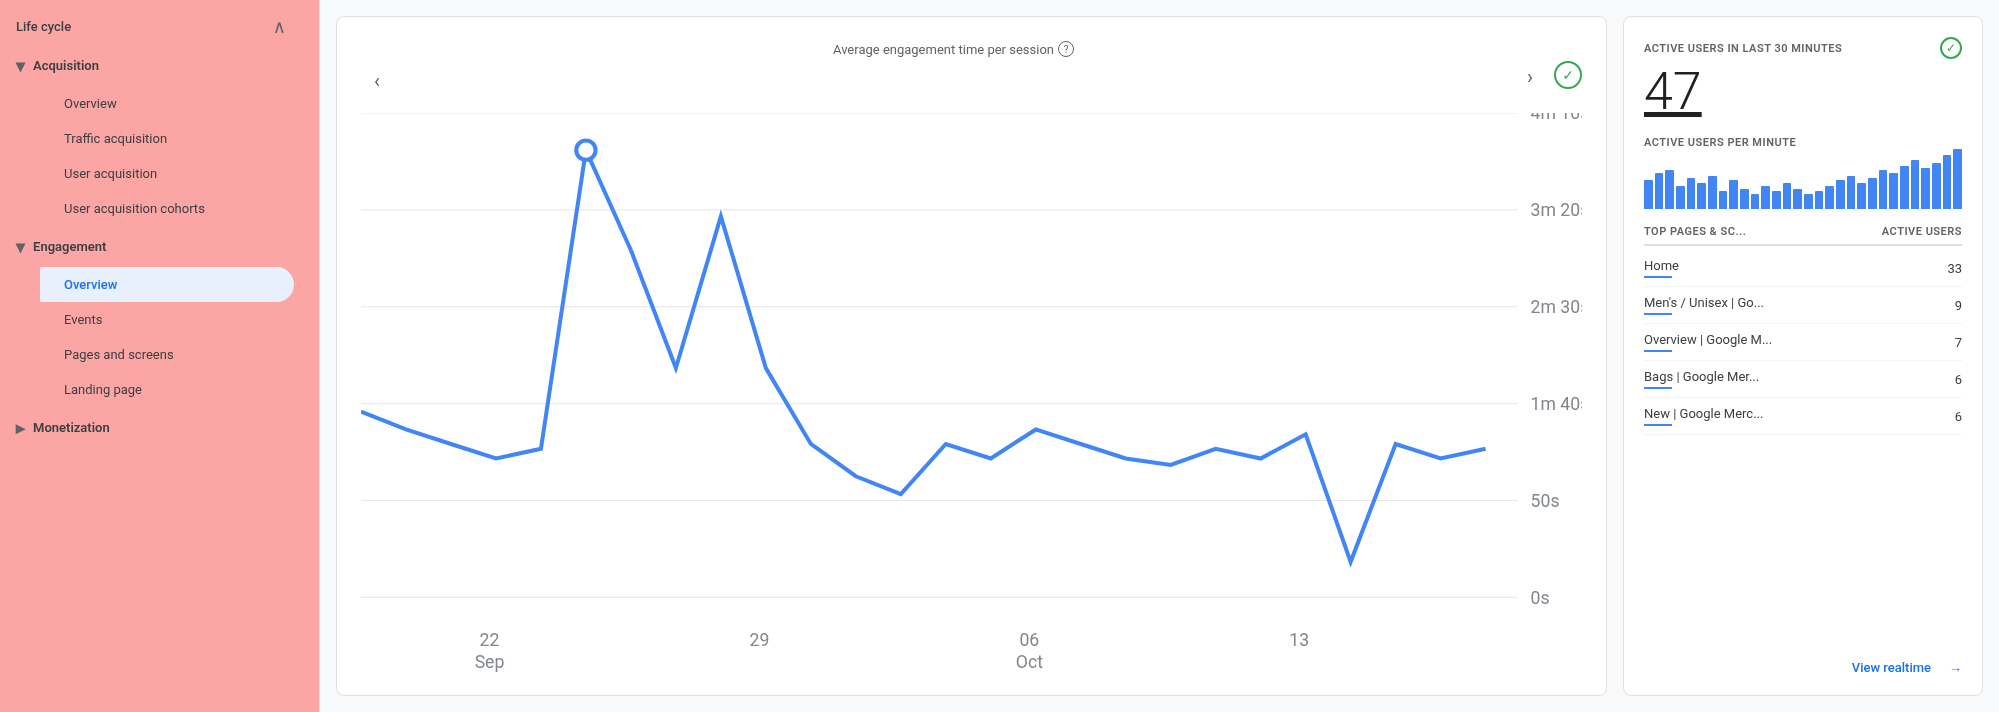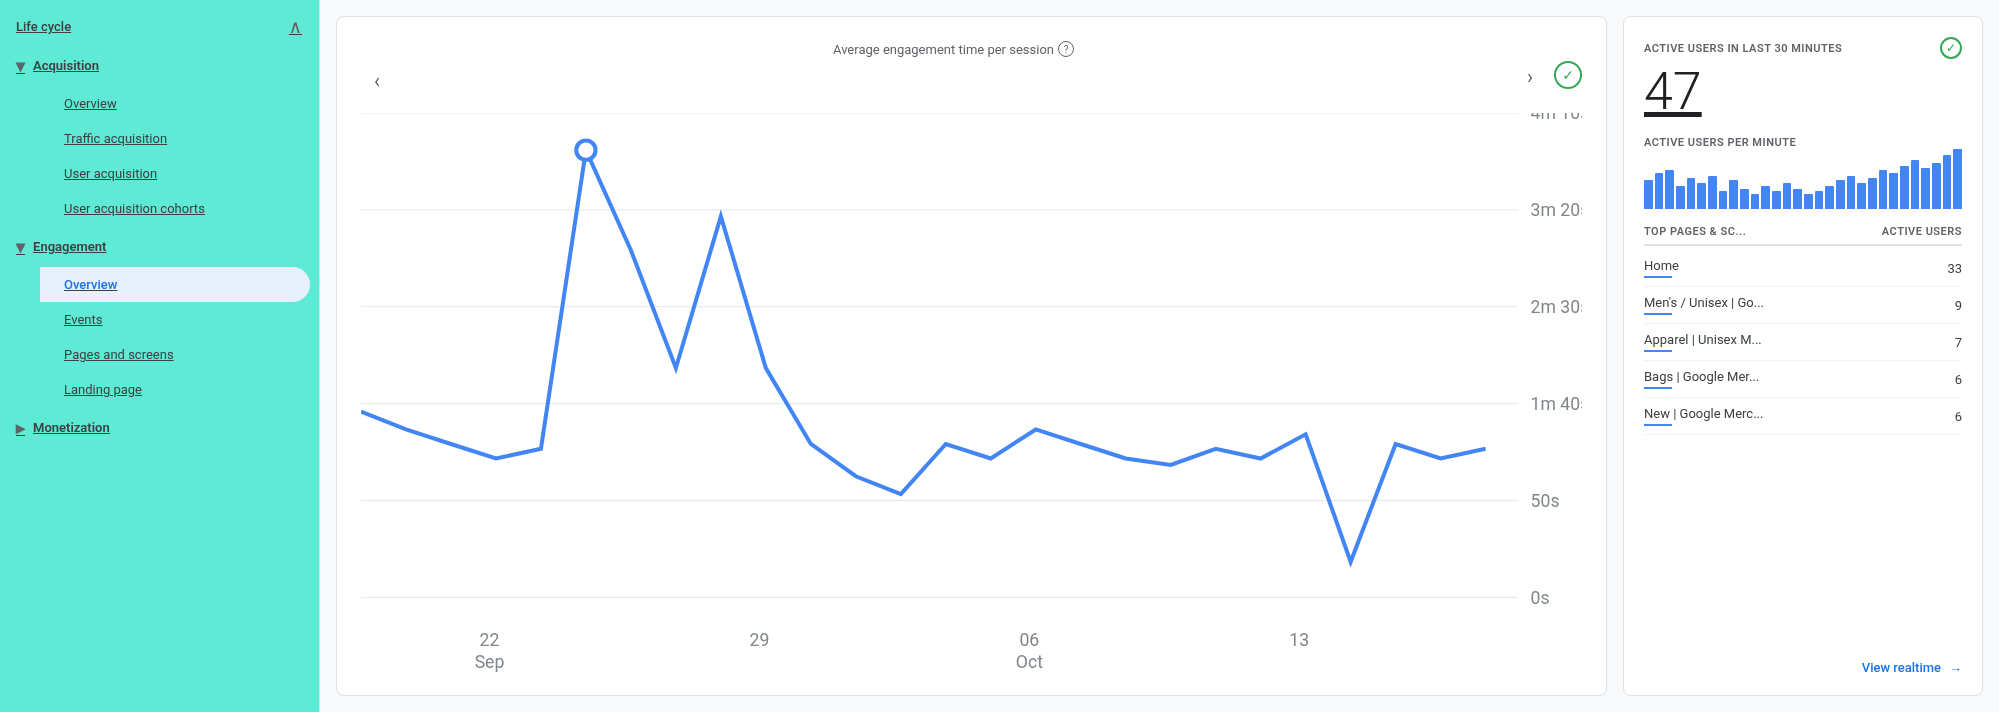--- a/index.html
+++ b/index.html
@@ -10,26 +10,25 @@
       font-size: 14px;
       display: flex;
       height: 712px;
       overflow: hidden;
     }
 
     
     .sidebar {
       width: 320px;
       min-width: 320px;
-      background: #5eead4;
+      background: #fca5a5;
       height: 100%;
       overflow-y: auto;
-      padding: 0 1px 16px 0;
+      padding: 0 17px 16px 0;
       border-right: 1px solid #e0e0e0;
-      text-decoration: underline;
     }
     .sidebar-section-header {
       display: flex;
       align-items: center;
       justify-content: space-between;
       padding: 16px 16px 8px 16px;
       font-size: 13px;
       font-weight: 500;
       color: #3c4043;
       cursor: pointer;
@@ -267,21 +266,21 @@
     }
     .table-row-value {
       color: #3c4043;
       font-size: 13px;
     }
 
     .view-realtime-link {
       display: flex;
       align-items: center;
       justify-content: flex-end;
-      gap: 8px;
+      gap: 18px;
       color: #1a73e8;
       font-size: 13px;
       font-weight: 500;
       cursor: pointer;
       margin-top: auto;
       padding-top: 12px;
     }
   </style>
 </head>
 <body>
@@ -469,21 +468,21 @@
         </div>
         <div class="table-row">
           <div class="table-row-name">
             <span>Men's / Unisex | Go...</span>
             <div class="table-row-indicator"></div>
           </div>
           <div class="table-row-value">9</div>
         </div>
         <div class="table-row">
           <div class="table-row-name">
-            <span>Apparel | Unisex M...</span>
+            <span>Overview | Google M...</span>
             <div class="table-row-indicator"></div>
           </div>
           <div class="table-row-value">7</div>
         </div>
         <div class="table-row">
           <div class="table-row-name">
             <span>Bags | Google Mer...</span>
             <div class="table-row-indicator"></div>
           </div>
           <div class="table-row-value">6</div>

